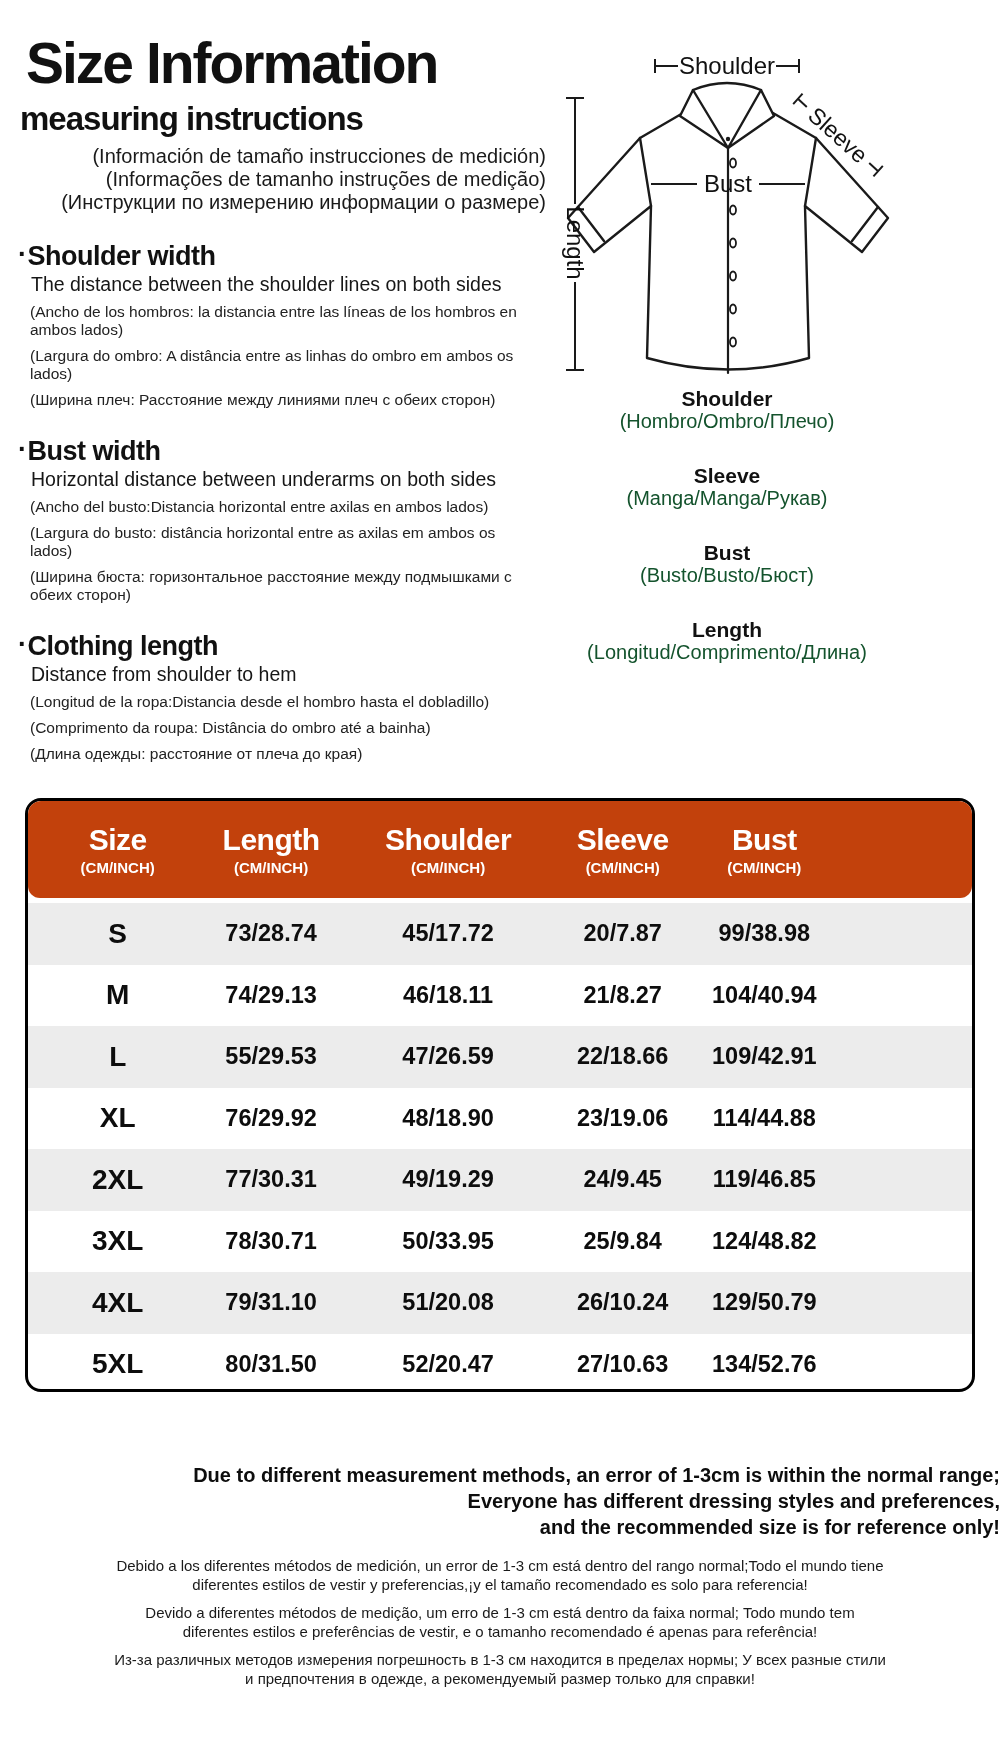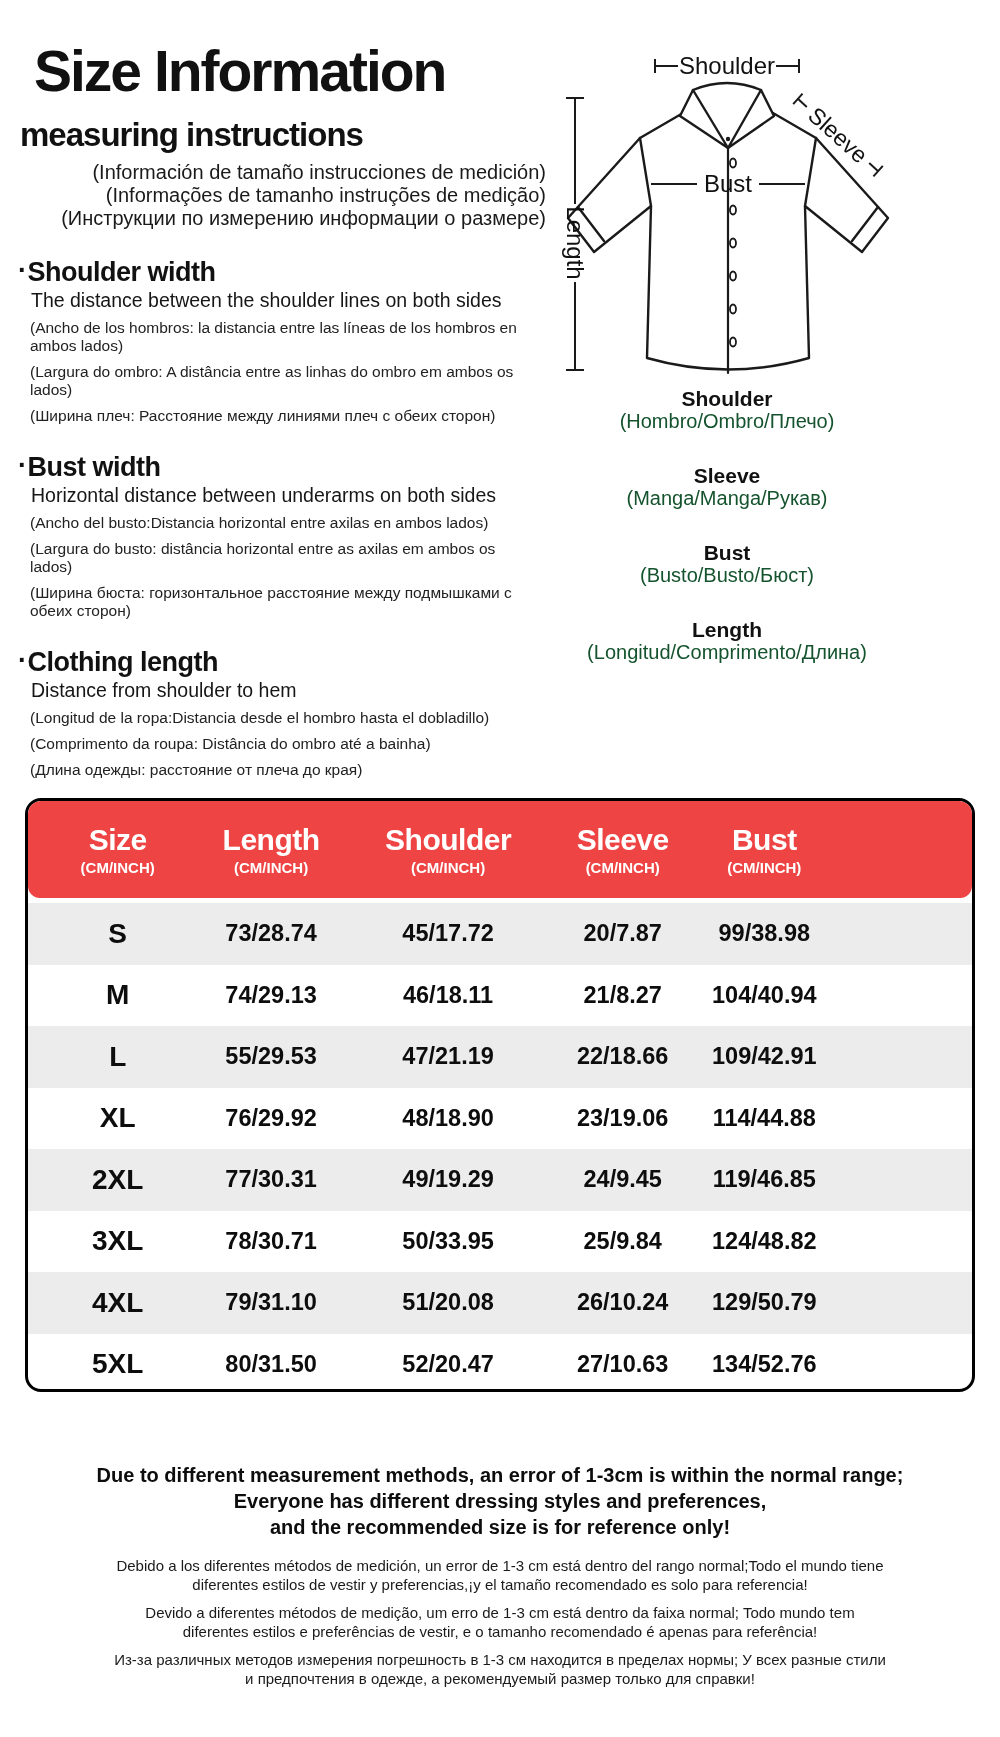--- a/index.html
+++ b/index.html
@@ -1,51 +1,51 @@
 <!DOCTYPE html>
 <html><head>
 <meta charset="utf-8">
 <style>
   html,body{margin:0;padding:0;background:#fff;}
   .page{position:relative;width:1000px;height:1737px;background:#fff;overflow:hidden;
         font-family:"Liberation Sans",sans-serif;color:#111;}
   
   .left-col{position:absolute;left:18px;top:26px;width:528px;}
-  .main-title{font-size:57px;font-weight:700;letter-spacing:-2px;line-height:1.05;margin:16px;color:#111;}
+  .main-title{font-size:57px;font-weight:700;letter-spacing:-2px;line-height:1.05;margin:8px;color:#111;}
   .sub-title{font-size:33px;font-weight:700;letter-spacing:-1px;line-height:1.05;margin:7px 0 0 2px;color:#111;}
   .title-trans{margin:9px 0 0 2px;text-align:right;}
   .title-trans div{font-size:20px;line-height:23px;color:#1a1a1a;}
   .section{margin-top:25px;}
   .sec-title{font-size:27px;font-weight:700;letter-spacing:-0.5px;line-height:30px;color:#111;}
   .sec-title .bullet{font-size:27px;vertical-align:2px;margin-right:1px;}
   .sec-desc{font-size:19.5px;line-height:22px;margin:2px 0 0 13px;color:#161616;}
   .sec-trans{margin:8px 0 0 12px;}
   .sec-trans div{font-size:15.5px;line-height:18px;margin-bottom:8px;color:#222;width:505px;}
   
   .diagram{position:absolute;left:530px;top:38px;width:460px;height:352px;}
   .diagram svg{display:block;}
   .legend{position:absolute;left:532px;top:388px;width:390px;text-align:center;}
   .legend-item{margin-bottom:32px;}
   .legend-term{font-size:21px;font-weight:700;line-height:22px;color:#111;}
   .legend-trans{font-size:20px;line-height:23px;color:#14532d;}
   
   .size-table{position:absolute;left:25px;top:798px;width:950px;height:594px;
               border:3px solid #000;border-radius:16px;background:#fff;overflow:hidden;box-sizing:border-box;}
   .grid{display:grid;grid-template-columns:19% 13.5% 24% 13% 17% 13.5%;}
-  .thead{background:#ef4444;border-radius:12px;height:97px;margin-bottom:5px;align-items:center;text-align:right;}
+  .thead{background:#c2410c;border-radius:12px;height:97px;margin-bottom:5px;align-items:center;text-align:right;}
   .th{display:flex;flex-direction:column;align-items:center;justify-content:center;}
   .th .col-name{color:#fff;font-size:30px;font-weight:700;letter-spacing:-0.5px;line-height:32px;}
   .th .col-unit{color:#fff;font-size:15px;font-weight:700;margin-top:3px;}
   .trow{height:61.5px;align-items:center;}
   .trow.striped{background:#ececec;}
   .td{display:flex;align-items:center;justify-content:center;font-weight:700;font-size:23.5px;color:#0d0d0d;}
   .td.size-cell{font-size:28px;}
   
   .disclaimer{position:absolute;left:0;top:1462px;width:1000px;text-align:center;}
-  .disc-en{margin-bottom:17px;}
+  .disc-en{margin-bottom:17px;text-align:right;}
   .disc-en div{font-size:20px;font-weight:700;line-height:26px;color:#0d0d0d;}
   .disc-lang{margin-bottom:10px;}
   .disc-lang div{font-size:15px;line-height:18.5px;color:#1a1a1a;}
 </style>
 </head>
 <body>
 
 <div class="page">
 
   <div class="left-col">
@@ -188,21 +188,21 @@
       <div class="td size-cell">M</div>
       <div class="td">74/29.13</div>
       <div class="td">46/18.11</div>
       <div class="td">21/8.27</div>
       <div class="td">104/40.94</div>
         <div></div>
     </div>
     <div class="grid trow striped">
       <div class="td size-cell">L</div>
       <div class="td">55/29.53</div>
-      <div class="td">47/21.19</div>
+      <div class="td">47/26.59</div>
       <div class="td">22/18.66</div>
       <div class="td">109/42.91</div>
         <div></div>
     </div>
     <div class="grid trow">
       <div class="td size-cell">XL</div>
       <div class="td">76/29.92</div>
       <div class="td">48/18.90</div>
       <div class="td">23/19.06</div>
       <div class="td">114/44.88</div>

